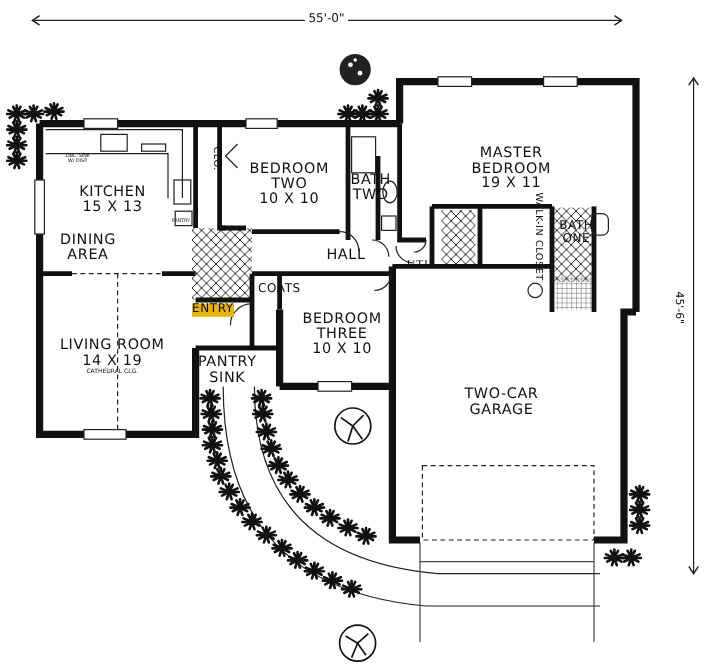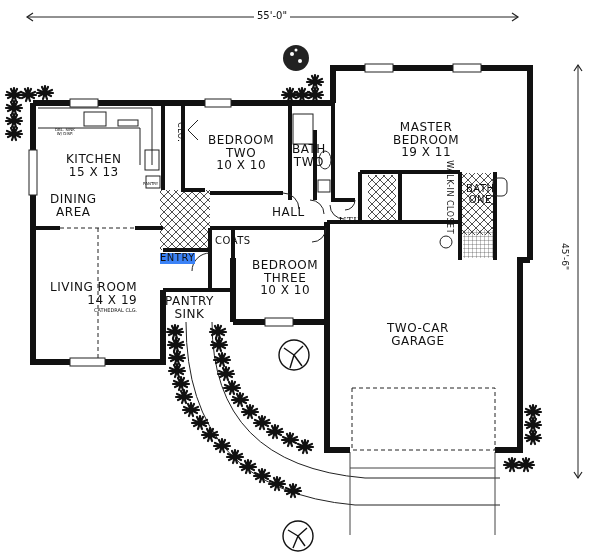--- a/index.html
+++ b/index.html
@@ -206,21 +206,21 @@
 <div class="lbl big" style="left:50px;top:193px;text-align:center;">
   <div>DINING</div>
   <div>AREA</div>
 </div>
 <div class="lbl xs" style="left:55px;top:128px;">
   <div>DBL. SINK</div>
   <div>W/ DISP.</div>
 </div>
 <div class="lbl xs" style="left:143px;top:182px;">PANTRY</div>
 
-<div class="lbl big" style="left:50px;top:281px;text-align:right;">
+<div class="lbl big" style="left:50px;top:281px;">
   <div>LIVING ROOM</div>
   <div>14 X 19</div>
   <div class="xs" style="font-size:5px;margin-top:2px;">CATHEDRAL CLG.</div>
 </div>
 
 <div class="lbl big" style="left:208px;top:134px;">
   <div>BEDROOM</div>
   <div>TWO</div>
   <div>10 X 10</div>
 </div>
@@ -244,21 +244,21 @@
   <div>BATH</div>
   <div>ONE</div>
 </div>
 
 <div class="lbl big" style="left:252px;top:259px;">
   <div>BEDROOM</div>
   <div>THREE</div>
   <div>10 X 10</div>
 </div>
 
-<div class="lbl med" style="left:160px;top:253px;background:#3b82f6;">ENTRY</div>
+<div class="lbl med" style="left:160px;top:253px;background:#eab308;">ENTRY</div>
 <div class="lbl med" style="left:215px;top:236px;">COATS</div>
 <div class="lbl big" style="left:165px;top:295px;">
   <div>PANTRY</div>
   <div>SINK</div>
 </div>
 
 <div class="lbl big" style="left:387px;top:322px;">
   <div>TWO-CAR</div>
   <div>GARAGE</div>
 </div>

